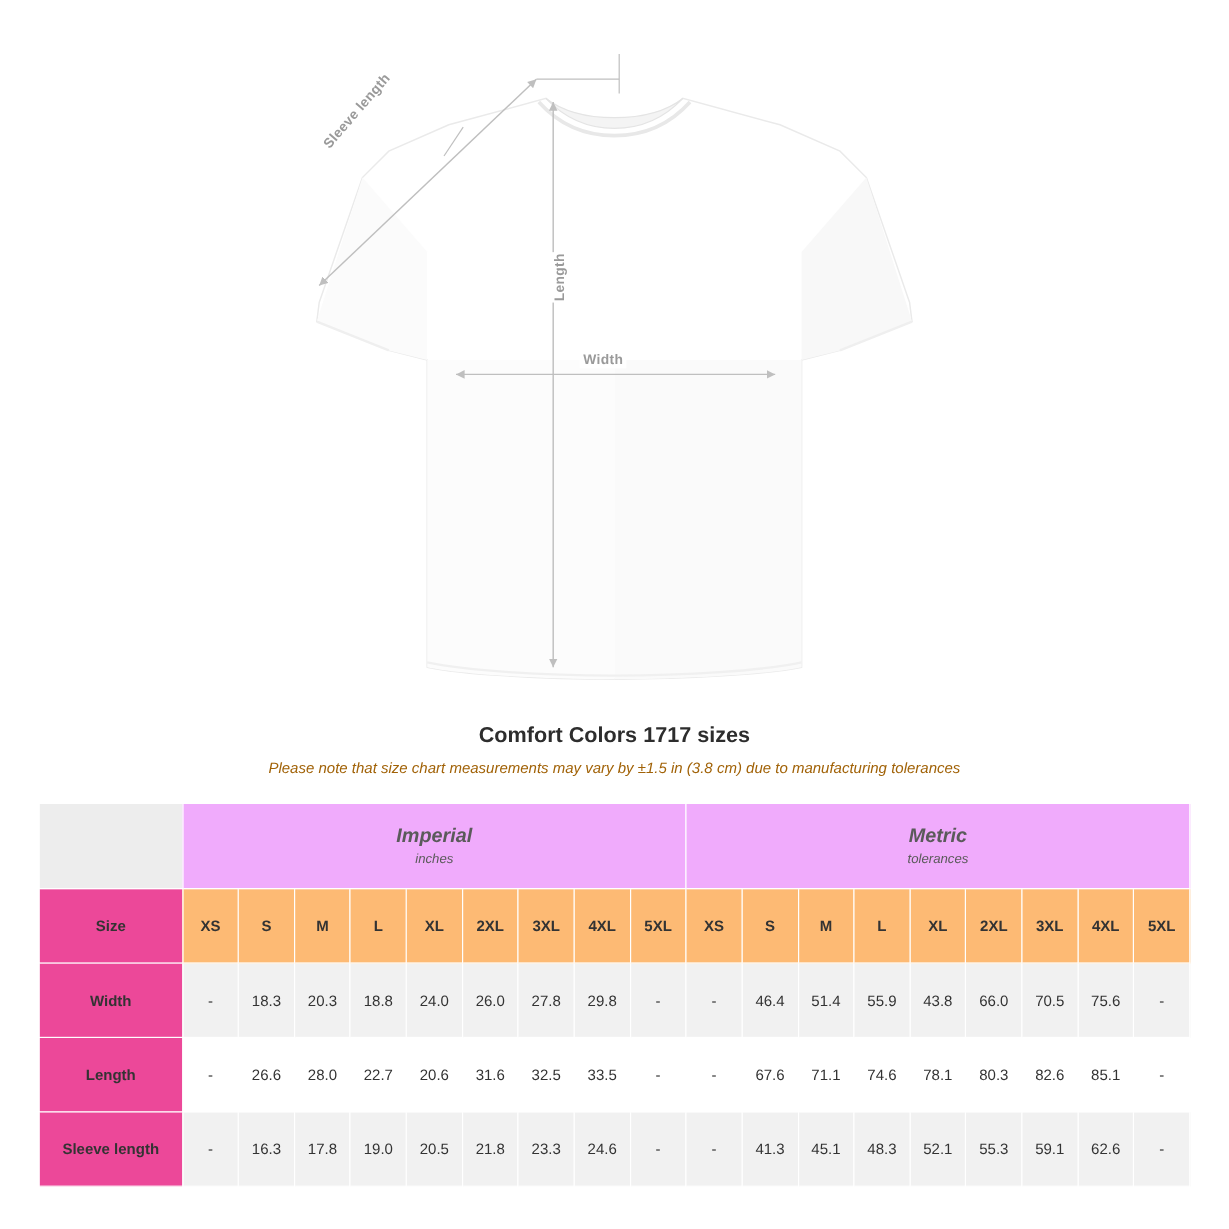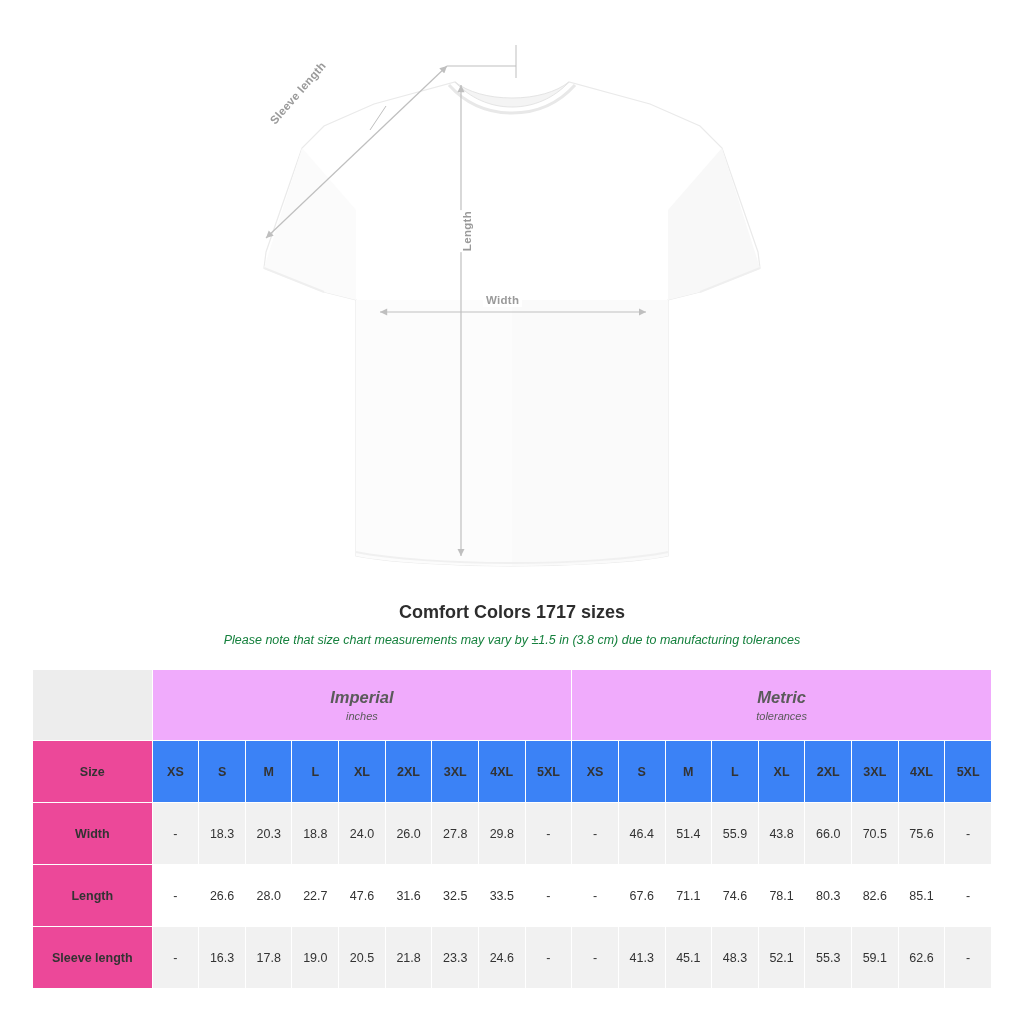--- a/index.html
+++ b/index.html
@@ -65,21 +65,21 @@
   }
   .chart-title {
     font-size: 18px;
     font-weight: bold;
     color: #2d2d2d;
     margin: 0;
   }
   .chart-note {
     font-size: 12.5px;
     font-style: italic;
-    color: #15803d;
+    color: #a16207;
     margin: 10px 0 0 0;
   }
 
   
   .table-wrap {
     margin: 22px 32px 0 32px;
   }
   table.size-table {
     border-collapse: collapse;
     width: 960px;
@@ -114,21 +114,21 @@
     background: #ededed;
   }
   .row-head {
     background: #ec4899;
     font-weight: bold;
     font-size: 13px;
     color: #3a3a3a;
     height: 59px;
   }
   .size-head {
-    background: #3b82f6;
+    background: #fdba74;
     font-weight: bold;
     font-size: 12.5px;
     color: #333333;
     height: 58px;
   }
   tr.band-shaded td.val {
     background: #f1f1f1;
   }
   tr.band-plain td.val {
     background: #ffffff;
@@ -277,21 +277,21 @@
           <td class="val">70.5</td>
           <td class="val">75.6</td>
           <td class="val">-</td>
         </tr>
         <tr class="band-plain">
           <td class="row-head">Length</td>
           <td class="val">-</td>
           <td class="val">26.6</td>
           <td class="val">28.0</td>
           <td class="val">22.7</td>
-          <td class="val">47.6</td>
+          <td class="val">20.6</td>
           <td class="val">31.6</td>
           <td class="val">32.5</td>
           <td class="val">33.5</td>
           <td class="val">-</td>
           <td class="val">-</td>
           <td class="val">67.6</td>
           <td class="val">71.1</td>
           <td class="val">74.6</td>
           <td class="val">78.1</td>
           <td class="val">80.3</td>

